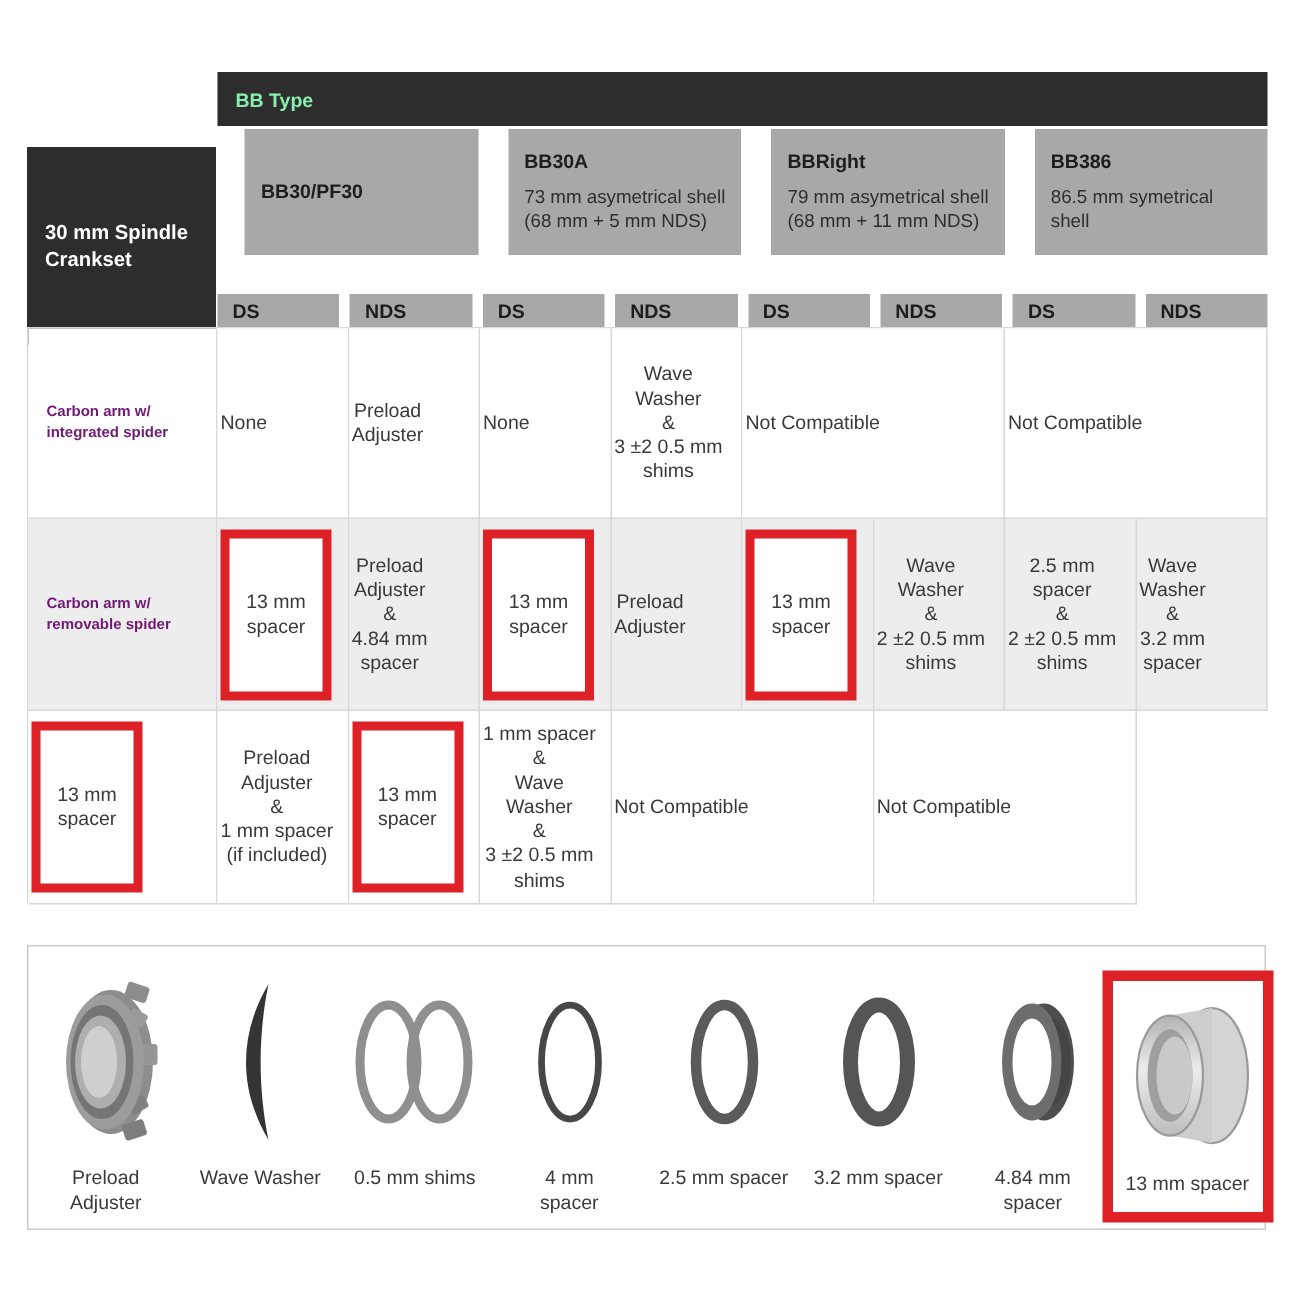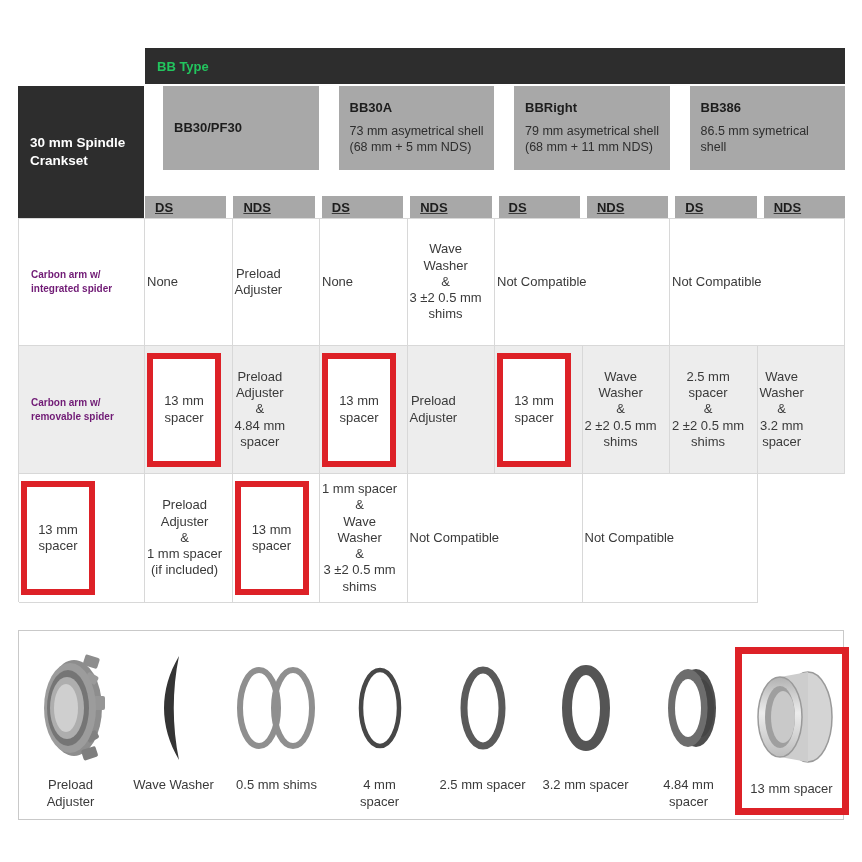--- a/index.html
+++ b/index.html
@@ -2,46 +2,46 @@
 <html><head>
 <meta charset="utf-8">
 <style>
   html,body{margin:0;padding:0;background:#fff;}
   .page{position:relative;width:862px;height:862px;background:#fff;
         font-family:"Liberation Sans",sans-serif;color:#3a3a3a;overflow:hidden;}
   .pre{white-space:pre-line;}
 
   
   .bbtype{position:absolute;left:145px;top:48px;width:700px;height:36px;
-          background:#2d2d2d;color:#22c55e;font-weight:bold;font-size:13px;
+          background:#2d2d2d;color:#86efac;font-weight:bold;font-size:13px;
           display:flex;align-items:center;padding-left:12px;box-sizing:border-box;}
 
   
-  .corner{position:absolute;left:18px;top:86px;width:126px;height:132px;
+  .corner{position:absolute;left:18px;top:98px;width:126px;height:132px;
           background:#2d2d2d;color:#fff;font-weight:bold;font-size:13.5px;
           display:flex;align-items:center;padding-left:12px;padding-right:8px;
           box-sizing:border-box;line-height:1.35;}
 
   
   .groups{position:absolute;left:145px;top:86px;width:700px;height:84px;
           display:flex;gap:2px;}
   .gcell{flex:1;background:#a8a8a8;box-sizing:border-box;
          padding:13px 10px 0 11px;font-size:12.5px;line-height:1.35;color:#242424;margin-left:18px;}
   .gcell.vcenter{display:flex;align-items:center;padding-top:0;}
   .gtitle{font-weight:bold;font-size:13px;color:#1d1d1d;margin-bottom:6px;}
   .gcell.vcenter .gtitle{margin-bottom:0;}
   .gdesc{color:#2e2e2e;}
 
   
   .reqband{position:absolute;left:145px;top:172px;width:700px;height:22px;
            background:#a8a8a8;display:flex;align-items:center;justify-content:center;
            font-weight:bold;font-size:13px;color:#1d1d1d;}
 
   
-  .subs{position:absolute;left:145px;top:196px;width:700px;height:22px;display:flex;gap:7px;text-decoration:underline;}
+  .subs{position:absolute;left:145px;top:196px;width:700px;height:22px;display:flex;gap:7px;}
   .scell{flex:1;background:#a8a8a8;display:flex;align-items:center;
          padding-left:10px;box-sizing:border-box;font-weight:bold;font-size:13px;color:#1d1d1d;}
 
   
   .tbody{position:absolute;left:18px;top:218px;width:827px;height:384px;
          display:grid;grid-template-columns:126px repeat(8,1fr);
          grid-template-rows:127px 128px 129px;
          border-top:1px solid #d8d8d8;border-left:1px solid #d8d8d8;box-sizing:border-box;}
   .cell{border-right:1px solid #d8d8d8;border-bottom:1px solid #d8d8d8;
         display:flex;align-items:center;justify-content:flex-start;text-align:center;

